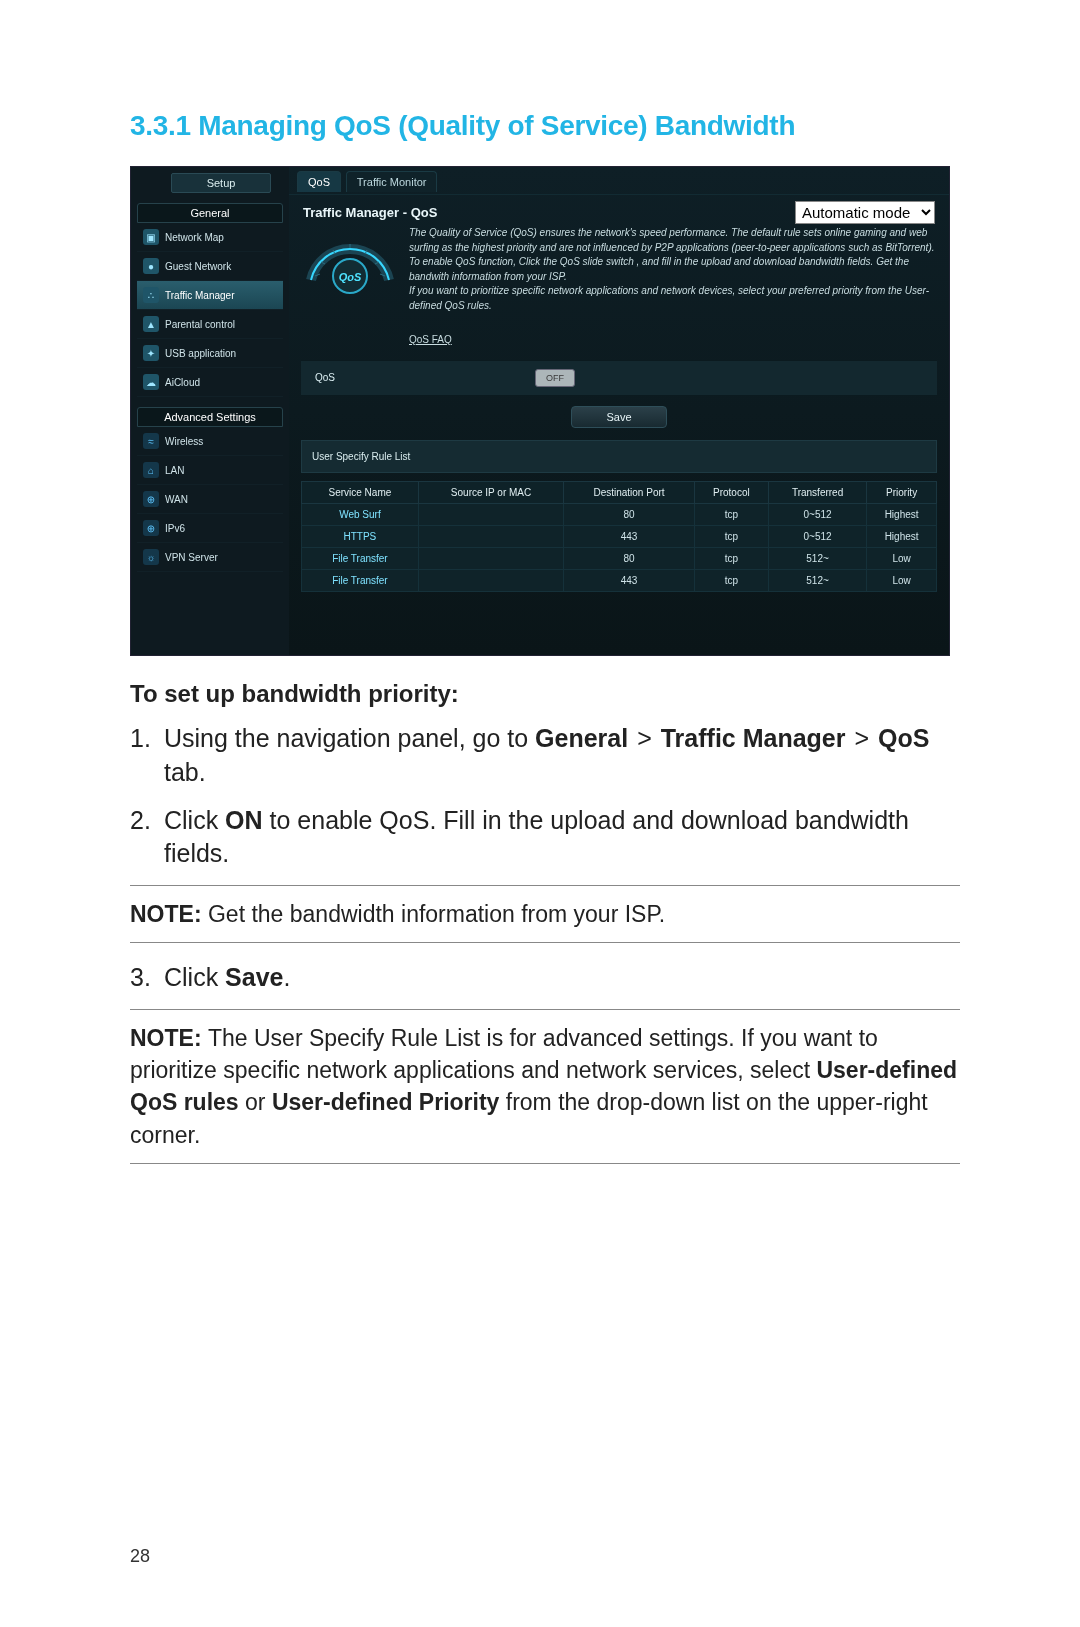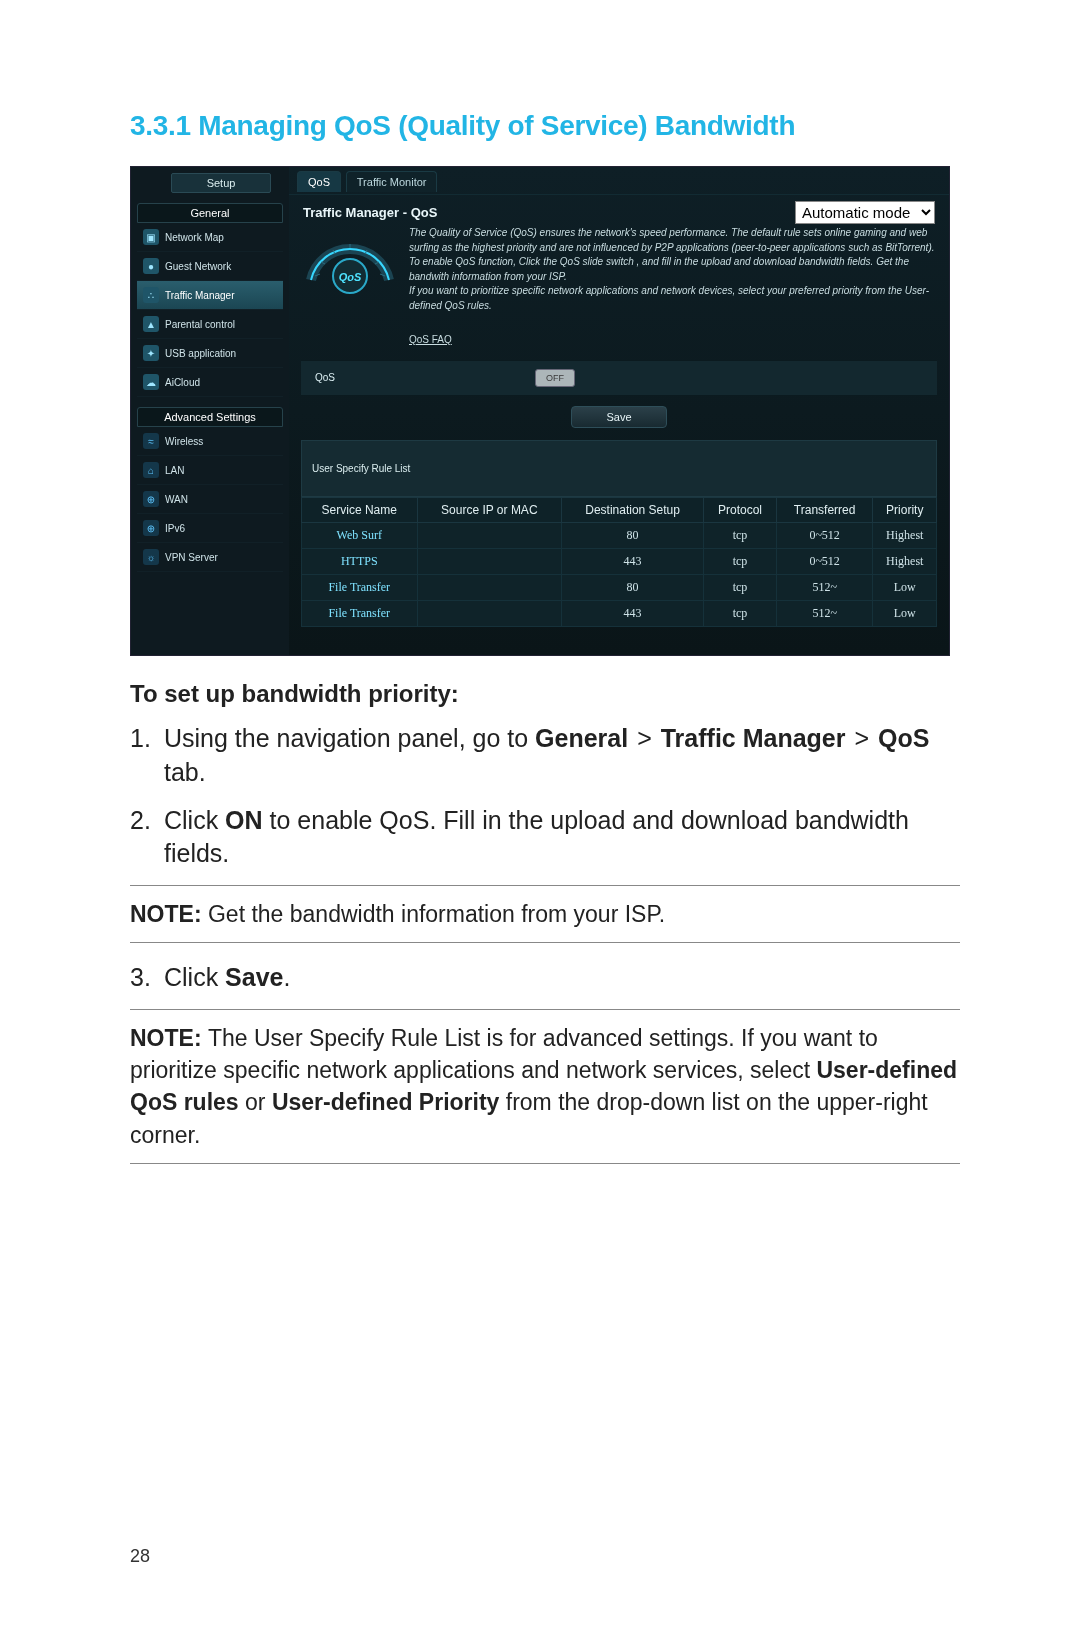--- a/index.html
+++ b/index.html
@@ -47,24 +47,24 @@
   .ru-gauge svg { width:94px; height:70px; }
   .ru-desc-text { font-size:10px; line-height:1.45; color:#c8dce0; font-style:italic; }
   .ru-desc-text .faq { text-decoration:underline; display:inline-block; margin-top:20px; font-style:normal; }
 
   .ru-row { display:flex; align-items:center; background:#13282f; border-top:1px solid #0b1a1f; border-bottom:1px solid #0b1a1f; padding:8px 14px; margin:2px 12px 0 12px; }
   .ru-row .lbl { flex:0 0 220px; color:#dbeef2; }
   .ru-toggle { display:inline-block; background:#acb6b9; color:#3a3a3a; font-size:9px; padding:3px 10px; border-radius:3px; border:1px solid #667; }
   .ru-savebar { text-align:center; padding:10px 0 6px 0; }
   .ru-save { display:inline-block; background:linear-gradient(180deg,#2b4049,#182a31); border:1px solid #2e4e59; color:#e6f3f6; padding:4px 34px; border-radius:4px; font-size:11px; }
 
-  .ru-rule-head { margin:6px 12px 0 12px; padding:22px 10px; background:#152b32; border:1px solid #1e3a43; color:#d9ecee; font-size:10px; }
-  table.ru-table { width:calc(100% - 24px); margin:0 12px 0 12px; border-collapse:collapse; font-size:12px; }
+  .ru-rule-head { margin:6px 12px 0 12px; padding:10px 10px; background:#152b32; border:1px solid #1e3a43; color:#d9ecee; font-size:10px; }
+  table.ru-table { width:calc(100% - 24px); margin:8px 12px 0 12px; border-collapse:collapse; font-size:10px; }
   table.ru-table th { background:#0e2228; color:#e0eef1; font-weight:normal; border:1px solid #1a3640; padding:5px 4px; }
-  table.ru-table td { border:1px solid #15313a; padding:5px 4px; text-align:center; background:#0f2329; color:#cfe3e8;font-family:Liberation Serif, serif; }
+  table.ru-table td { border:1px solid #15313a; padding:5px 4px; text-align:center; background:#0f2329; color:#cfe3e8; }
   table.ru-table td.svc { color:#7fe2ff; }
 </style>
 </head>
 <body>
 
 <div class="page">
 
   <h2 class="subsection-title">3.3.1 Managing QoS (Quality of Service) Bandwidth</h2>
 
   <div class="router-ui">
@@ -171,21 +171,21 @@
       <div class="ru-savebar">
         <span class="ru-save">Save</span>
       </div>
 
       <div class="ru-rule-head">User Specify Rule List</div>
       <table class="ru-table">
         <thead>
             <tr id="ru-thead">
               <th>Service Name</th>
               <th>Source IP or MAC</th>
-              <th>Destination Setup</th>
+              <th>Destination Port</th>
               <th>Protocol</th>
               <th>Transferred</th>
               <th>Priority</th>
             </tr>
           </thead>
         <tbody id="ru-tbody">
             <tr>
               <td class="svc">Web Surf</td>
               <td></td>
               <td>80</td>

